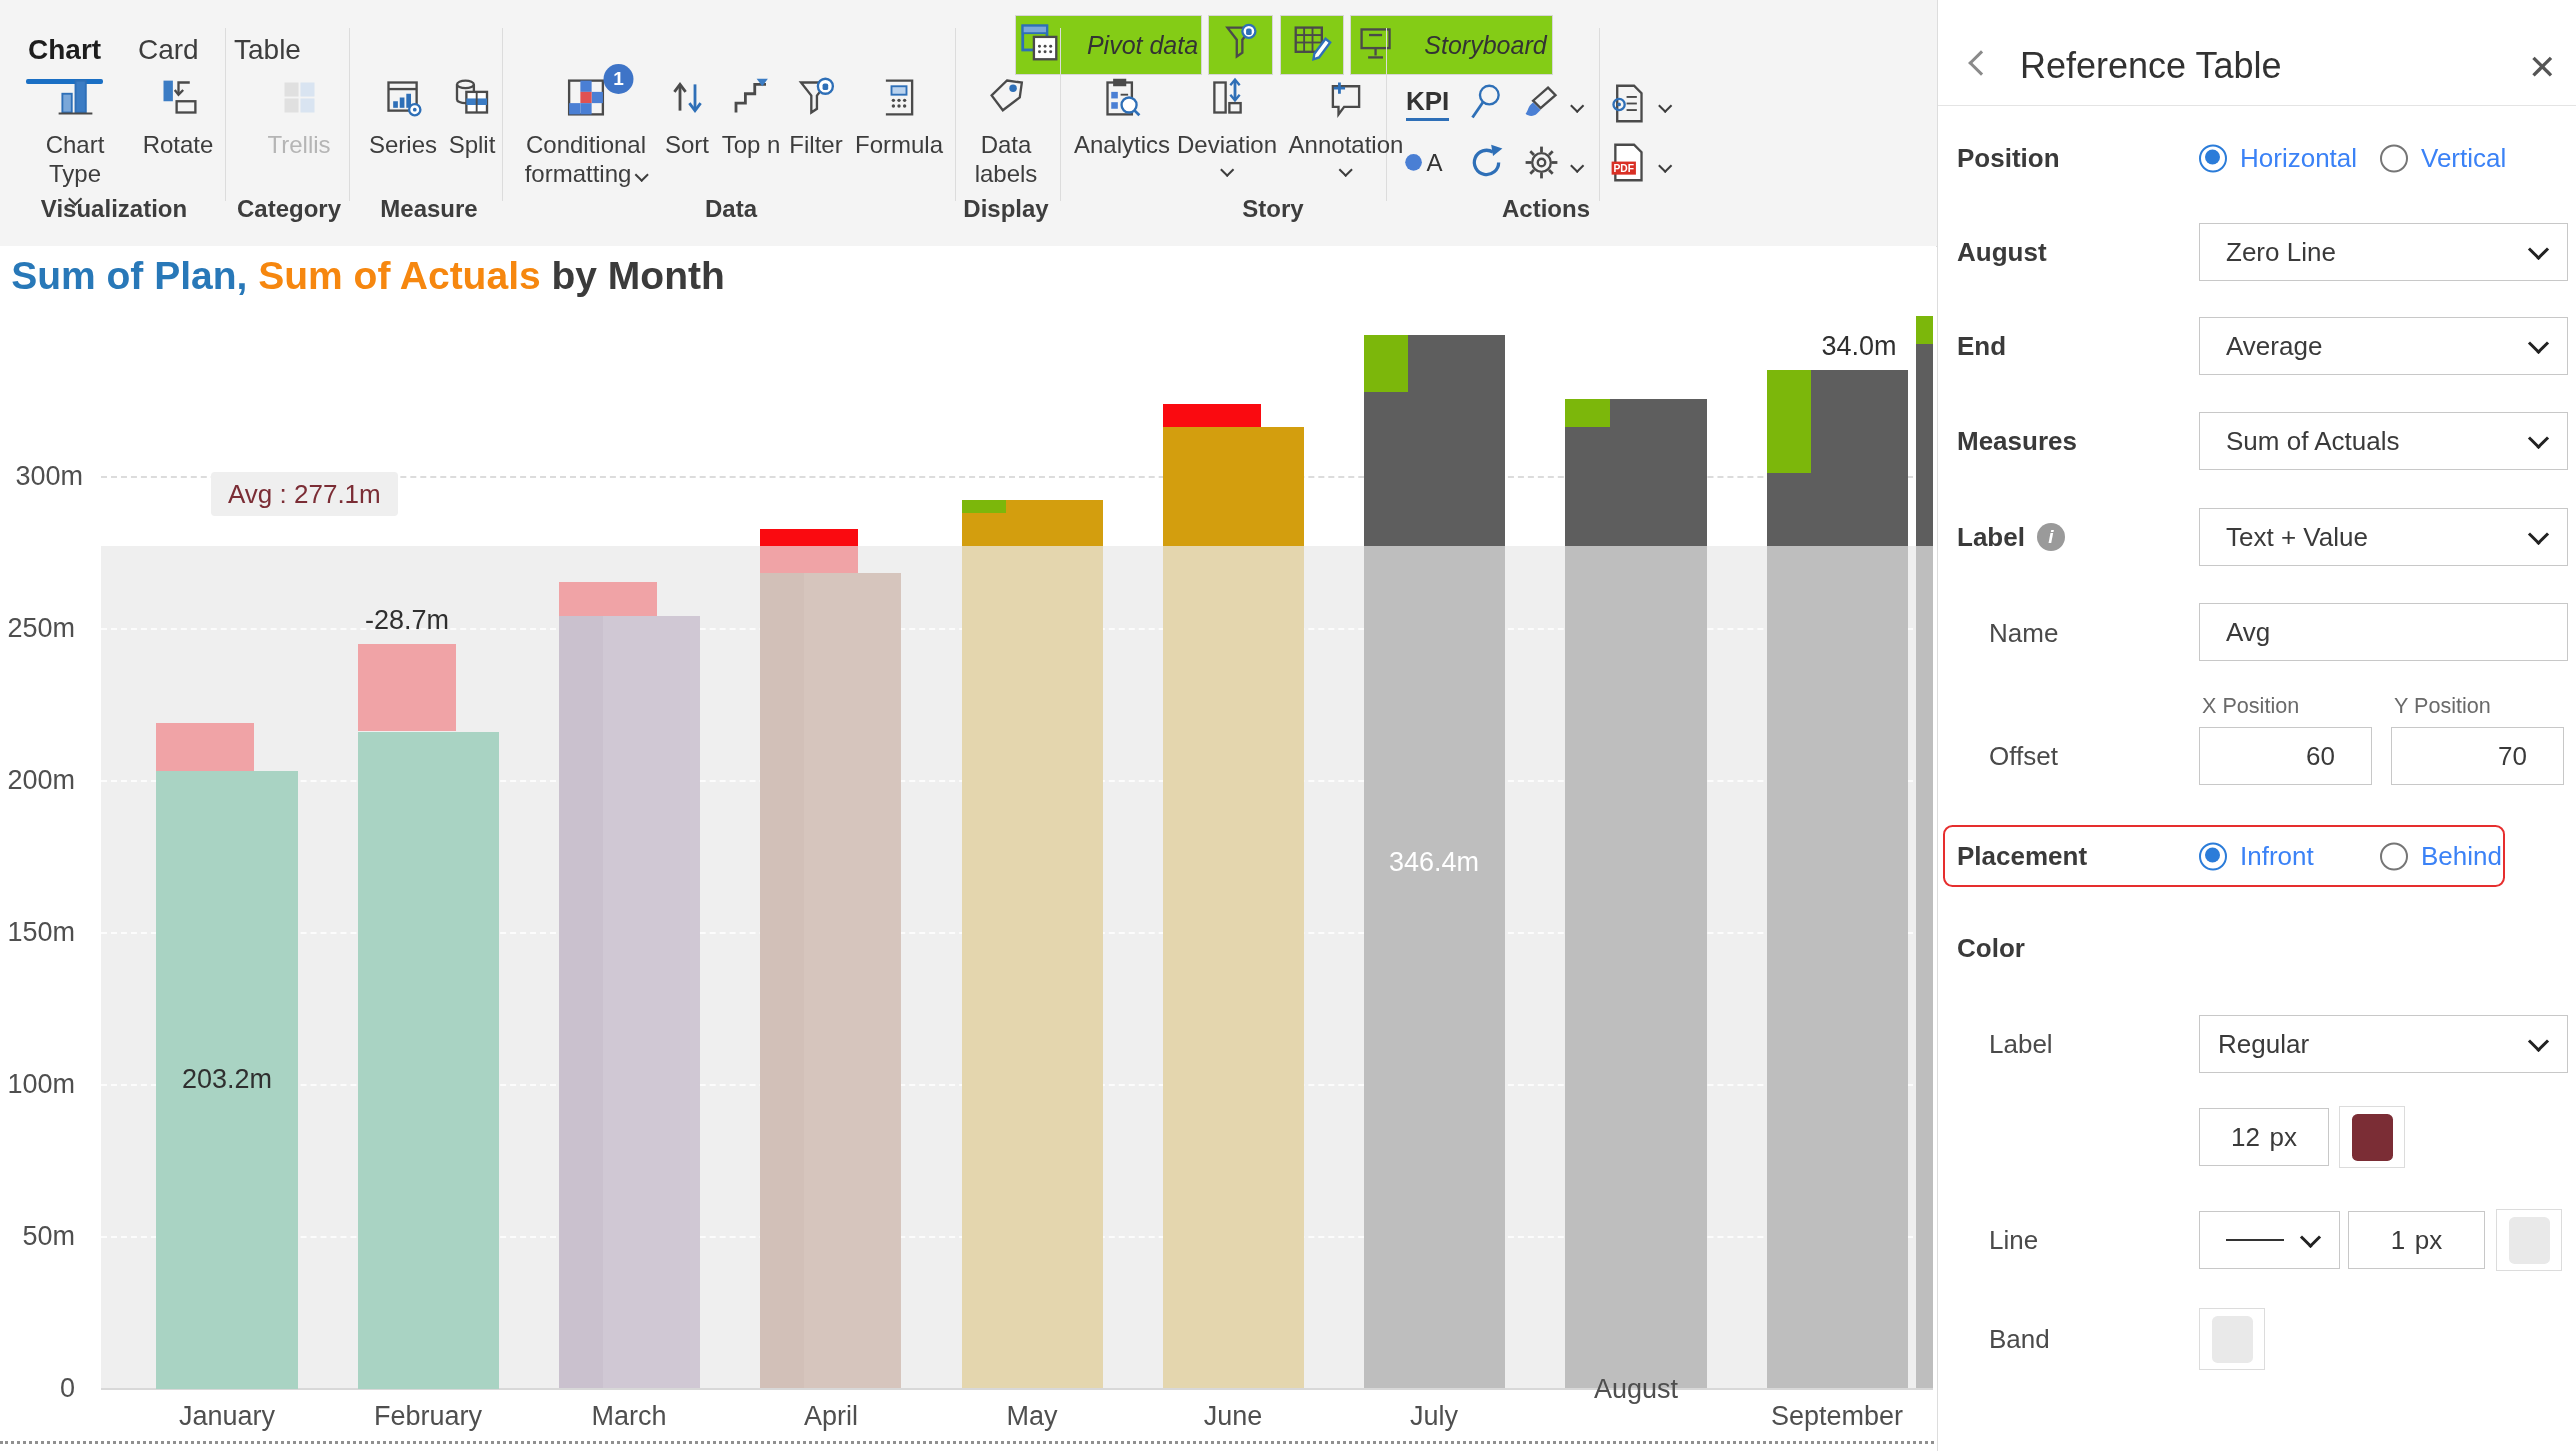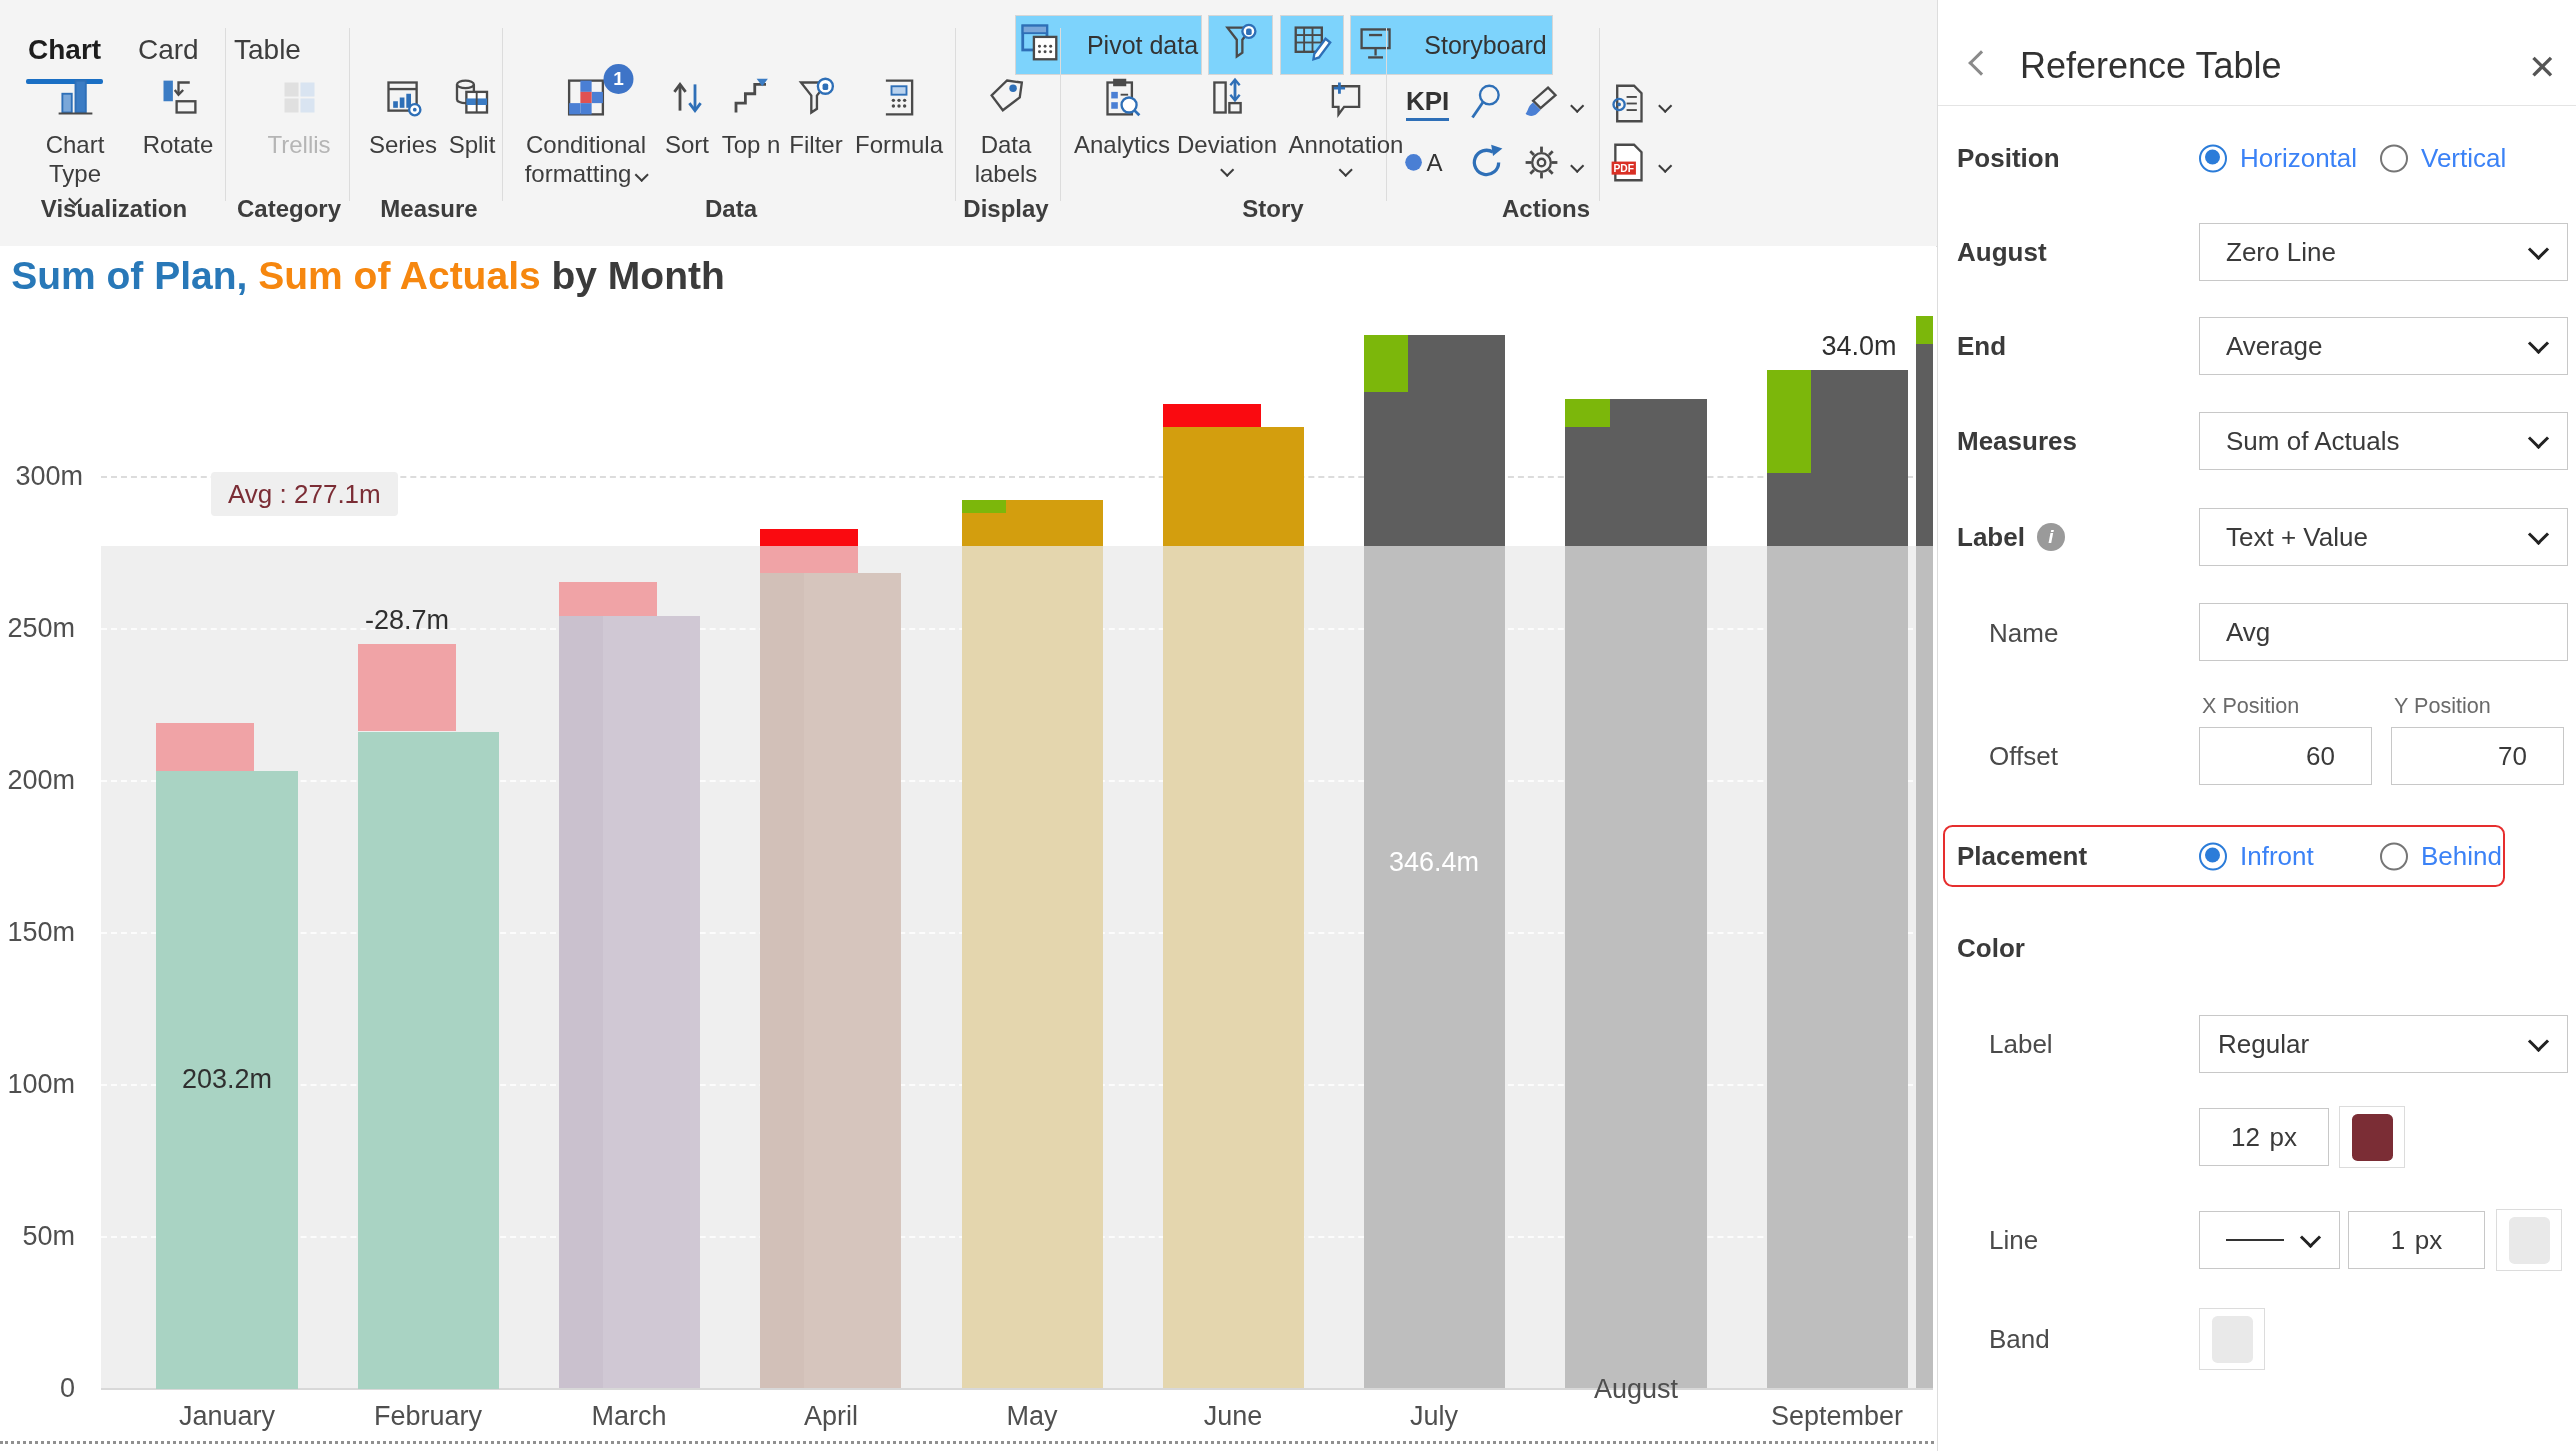--- a/index.html
+++ b/index.html
@@ -18,23 +18,23 @@
   .ritem{position:absolute;top:73px;text-align:center;transform:translateX(-50%);}
   .ritem .ric{height:49px;display:flex;align-items:center;justify-content:center;}
   .ritem .rlab{font-size:24px;line-height:29px;color:#3d3d3d;margin-top:7.5px;}
   .ritem.disabled .rlab{color:#b5b5b5;}
   .ritem.disabled .ric{opacity:.45;}
   .chev{display:inline-block;width:11.2px;height:11.2px;border-right:2.8px solid #3d3d3d;
         border-bottom:2.8px solid #3d3d3d;transform:rotate(45deg);vertical-align:middle;}
   .chev.small{width:8.4px;height:8.4px;}
   .badge{position:absolute;width:30px;height:30px;border-radius:50%;background:#3e74c7;color:#fff;
          font-size:19px;line-height:30px;text-align:center;font-weight:bold;}
-  .qbtn{position:absolute;top:15px;height:60px;background:#7dd3fc;border:0.9px solid #d6d6d6;
+  .qbtn{position:absolute;top:15px;height:60px;background:#84cc16;border:0.9px solid #d6d6d6;
         display:flex;align-items:center;justify-content:center;gap:27px;font-size:25px;color:#333;
-        box-sizing:border-box;}
+        box-sizing:border-box;font-style:italic;}
   
   #chart-area{position:absolute;left:0;top:246px;width:1936px;height:1205px;background:#fff;}
   #chart-title{position:absolute;left:11.2px;top:7.5px;font-size:39px;font-weight:bold;}
   .ylab{position:absolute;width:75px;text-align:right;font-size:27px;color:#4f4f4f;
         transform:translateY(-50%);}
   .xlab{position:absolute;font-size:27px;color:#4f4f4f;text-align:center;transform:translateX(-50%);}
   .gline{position:absolute;border-top:2.8px dashed #dcdcdc;height:0;}
   .gline.inband{border-top:2.8px dashed rgba(255,255,255,0.8);}
   .barseg{position:absolute;}
   .vlabel{position:absolute;font-size:27px;transform:translate(-50%,-50%);white-space:nowrap;}

